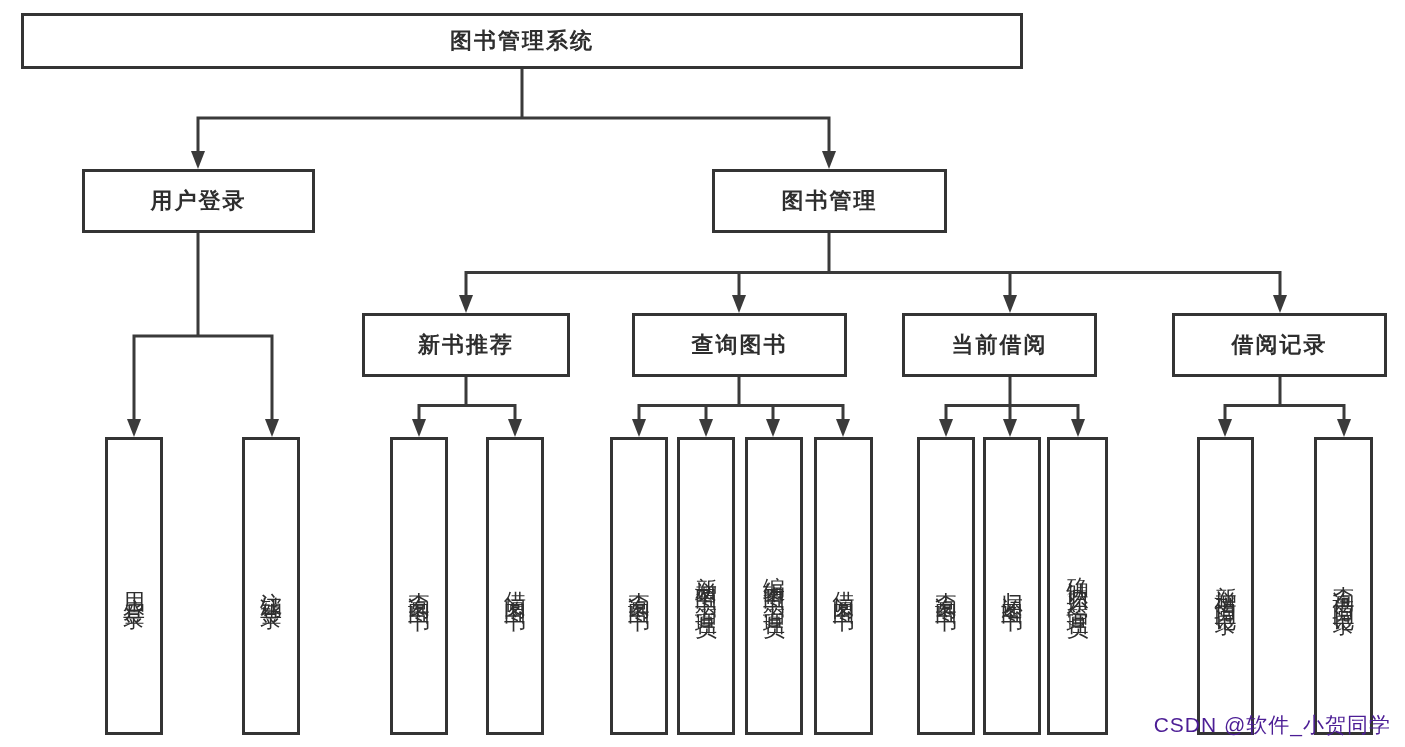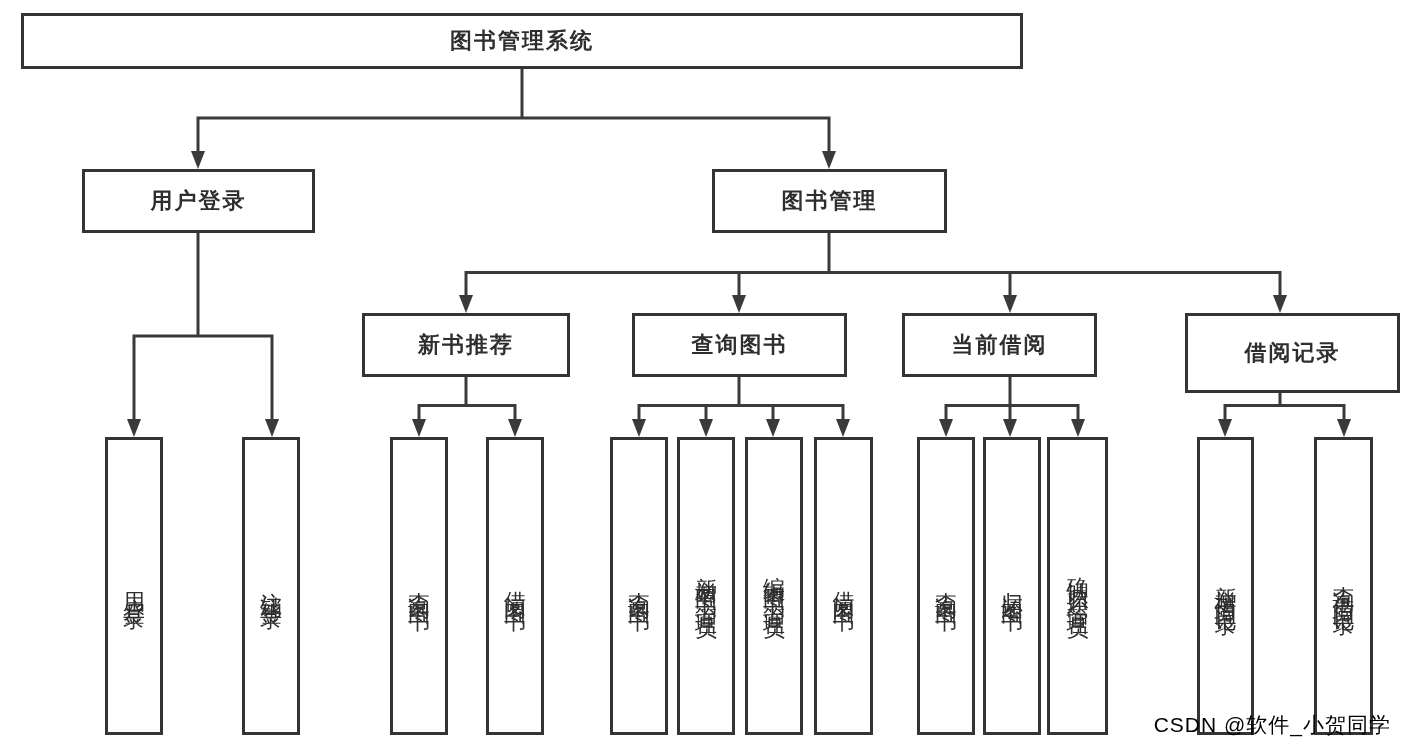--- a/index.html
+++ b/index.html
@@ -26,21 +26,21 @@
     text-orientation:mixed;
     font-size:22px;
     letter-spacing:6px;
     line-height:1.0;
     color:#2e2e2e;
   }
   .watermark{
     position:absolute;
     right:14px;bottom:8px;
     font-size:21px;
-    color:#000000;
+    color:#4c1d95;
     z-index:3;
     letter-spacing:1px;
     white-space:nowrap;
   }
 </style>
 </head>
 <body>
 
 <div class="stage">
 
@@ -97,21 +97,21 @@
 
   <div class="box hbox" style="left:362px;top:313px;width:208px;height:64px;">
     <span>新书推荐</span>
   </div>
   <div class="box hbox" style="left:632px;top:313px;width:215px;height:64px;">
     <span>查询图书</span>
   </div>
   <div class="box hbox" style="left:902px;top:313px;width:195px;height:64px;">
     <span>当前借阅</span>
   </div>
-  <div class="box hbox" style="left:1172px;top:313px;width:215px;height:80px;margin-left:13px;">
+  <div class="box hbox" style="left:1172px;top:313px;width:215px;height:64px;">
     <span>借阅记录</span>
   </div>
 
   <div class="box vbox" style="left:105px;top:437px;width:58px;height:298px;">
     <span>用户登录</span>
   </div>
   <div class="box vbox" style="left:242px;top:437px;width:58px;height:298px;">
     <span>注销登录</span>
   </div>
 

